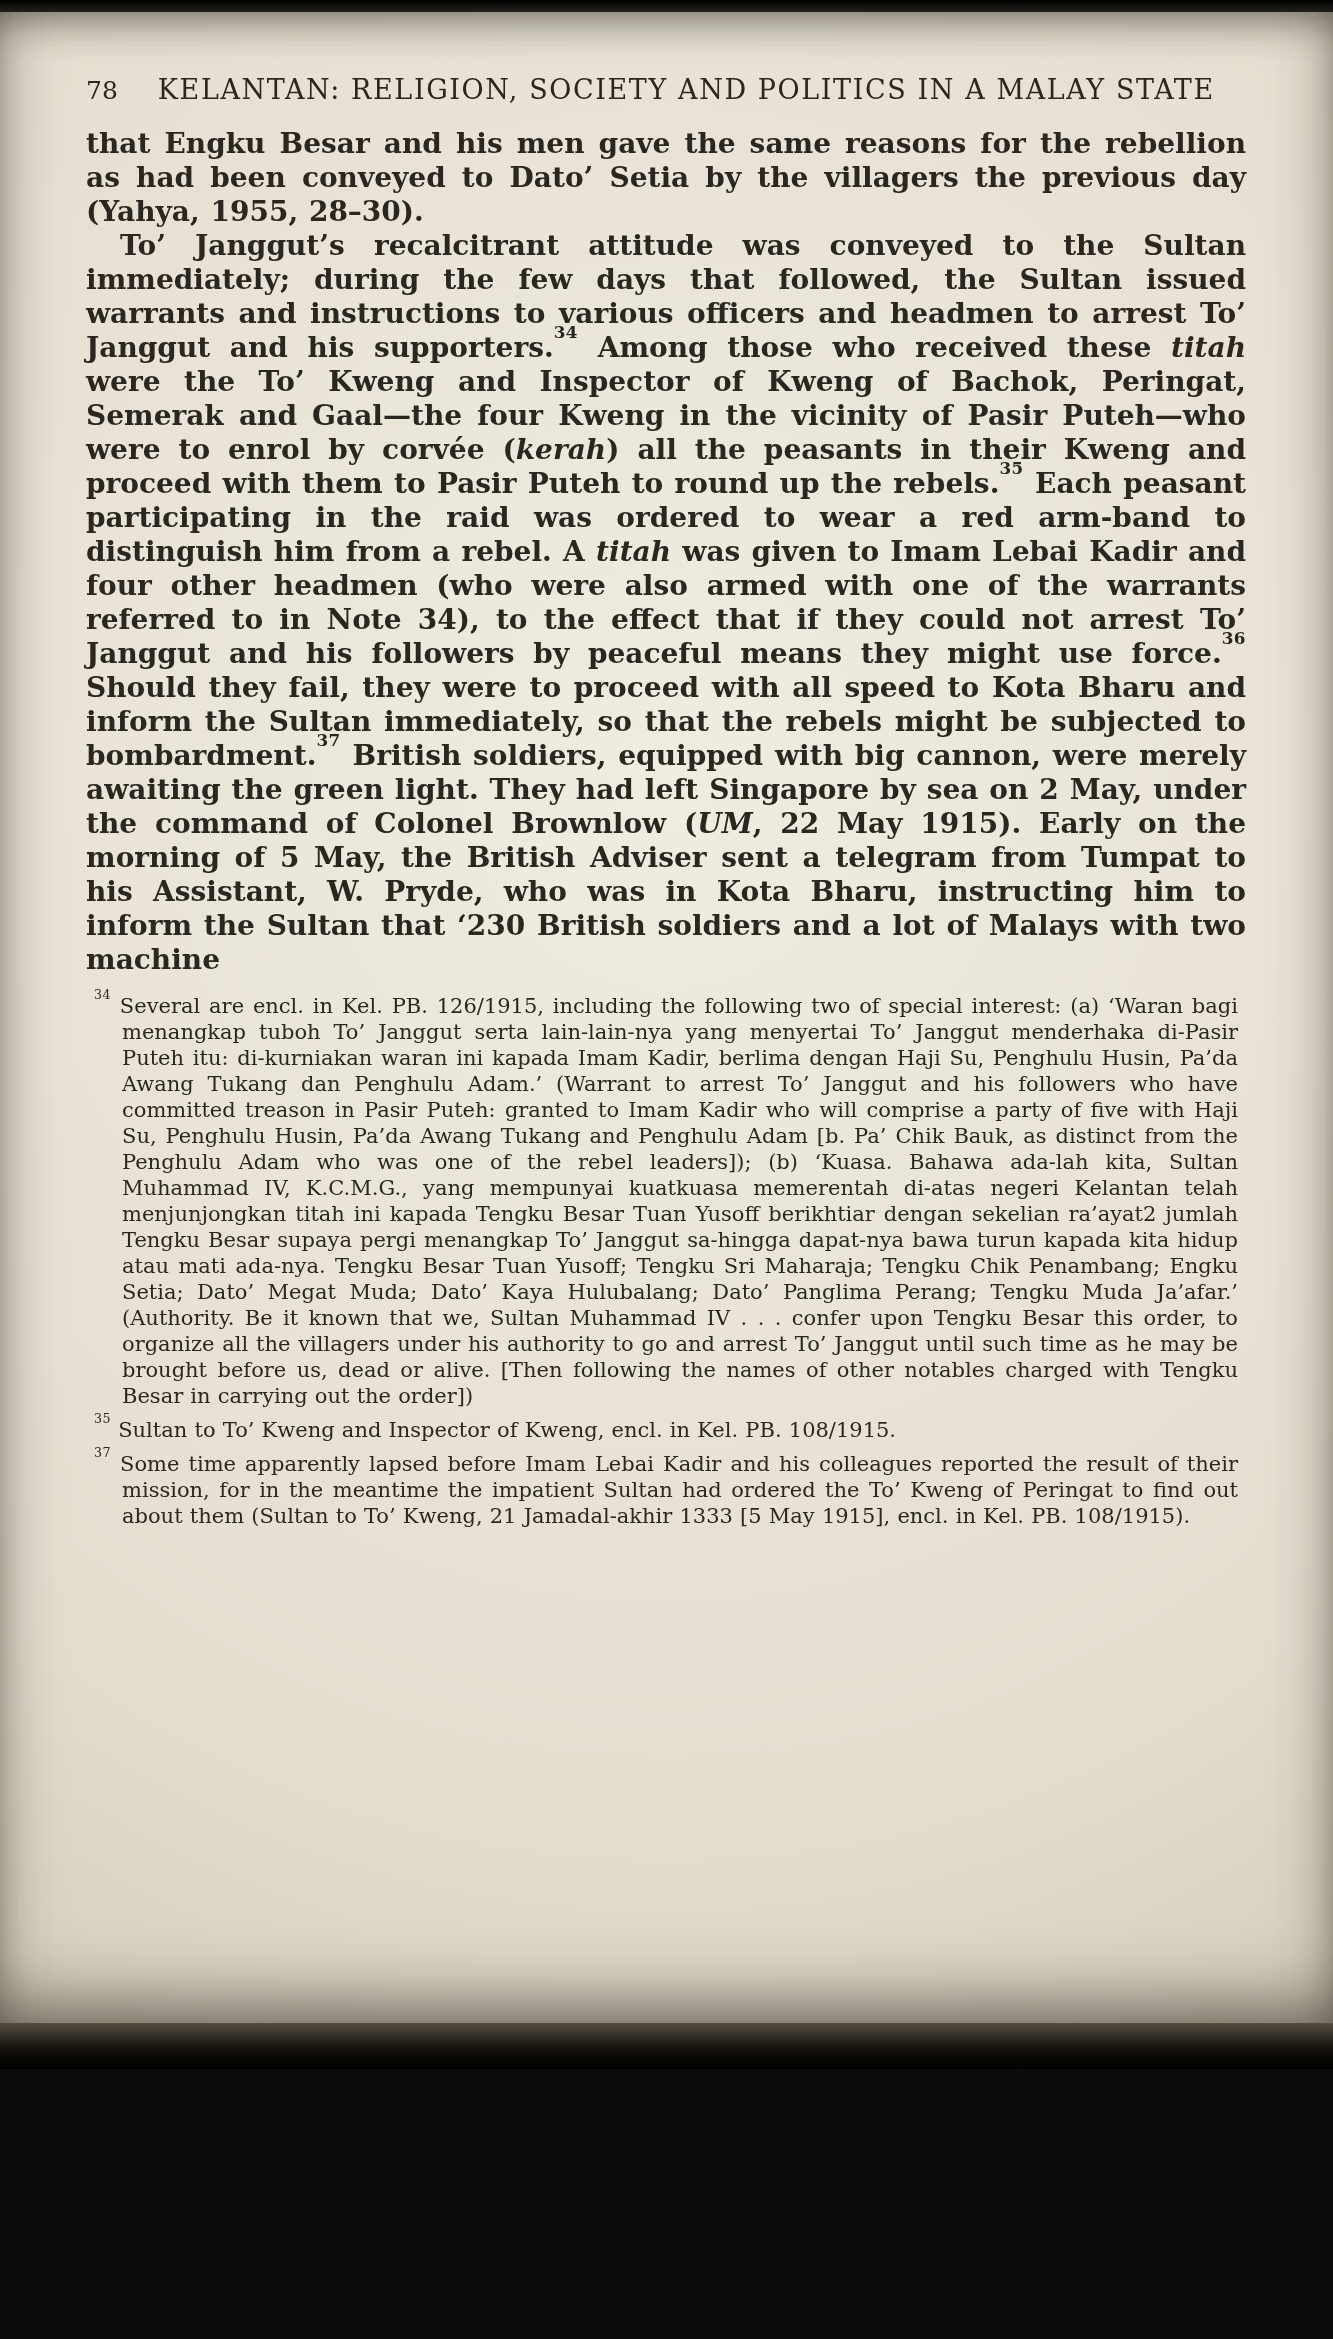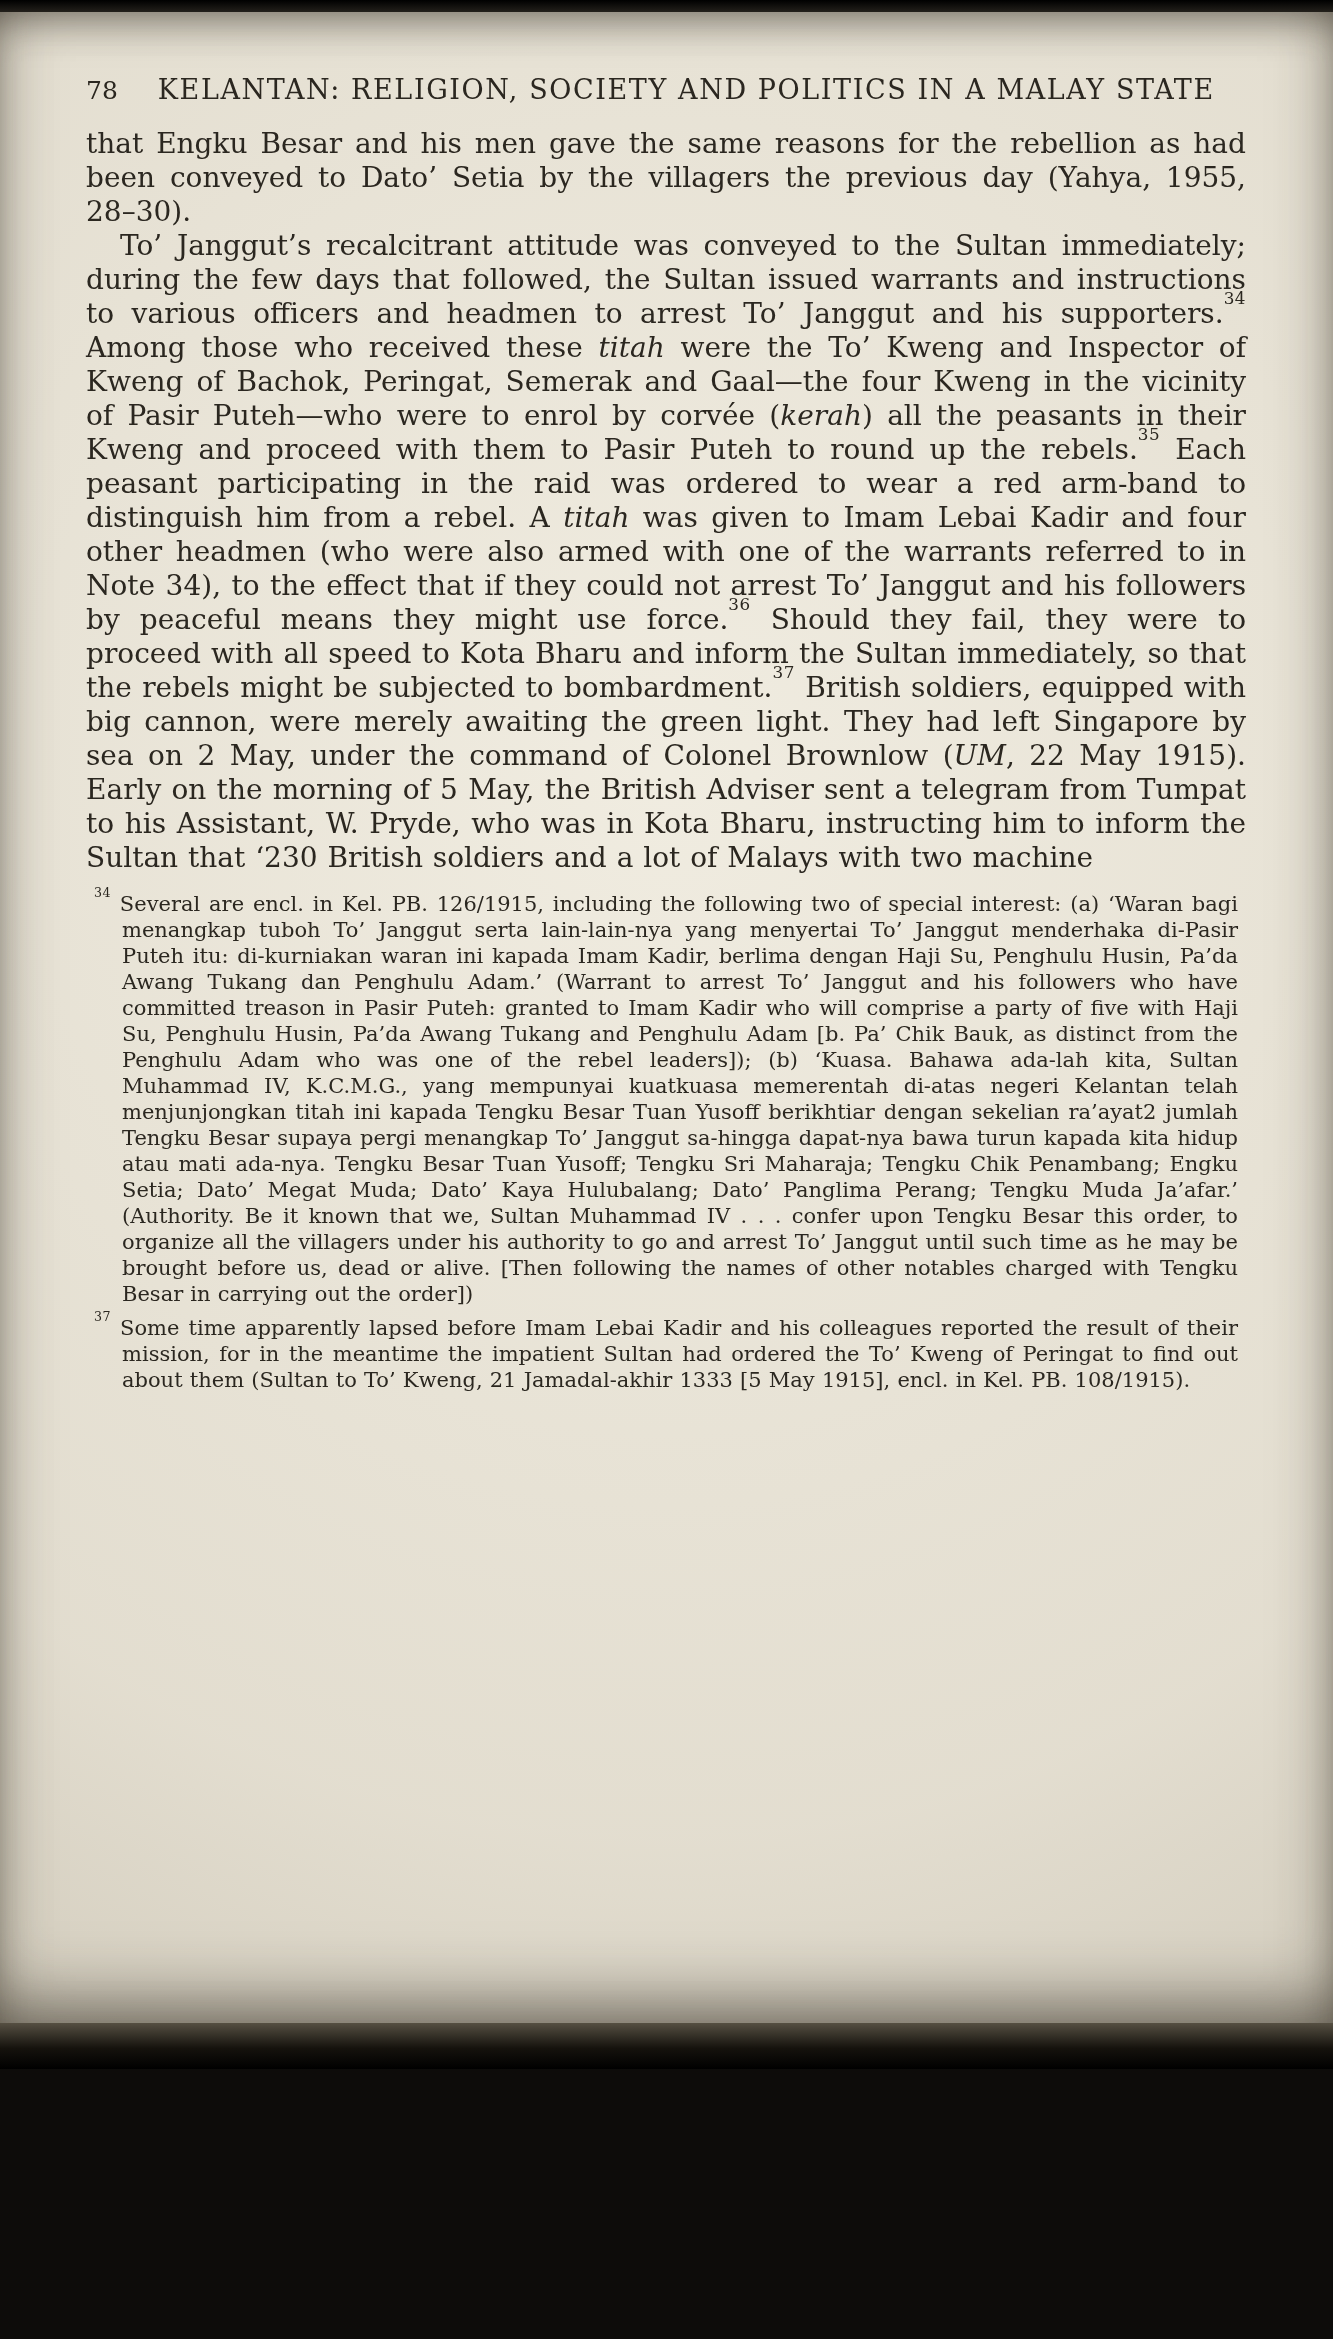--- a/index.html
+++ b/index.html
@@ -71,20 +71,21 @@
   .running-title {
     font-size: 27px;
     letter-spacing: 1.6px;
   }
   .body-para {
     margin: 0;
     font-size: 28px;
     line-height: 34px;
     text-align: justify;
     word-spacing: 1px;
+    font-weight: bold;
   }
   .body-para.indented {
     text-indent: 34px;
   }
   .footnotes {
     margin-top: 16px;
   }
   .footnote {
     margin: 8px;
     font-size: 21px;
@@ -116,20 +117,21 @@
         <span class="pagenum">78</span>
         <span class="running-title">KELANTAN: RELIGION, SOCIETY AND POLITICS IN A MALAY STATE</span>
       </div>
 
       <p class="body-para"><span>that Engku Besar and his men gave the same reasons for the rebellion as had been conveyed to Dato’ Setia by the villagers the previous day (Yahya, 1955, 28–30).</span></p>
 
       <p class="body-para indented"><span>To’ Janggut’s recalcitrant attitude was conveyed to the Sultan immediately; during the few days that followed, the Sultan issued warrants and instructions to various officers and headmen to arrest To’ Janggut and his supporters.</span><sup>34</sup><span> Among those who received these </span><span class="it">titah</span><span> were the To’ Kweng and Inspector of Kweng of Bachok, Peringat, Semerak and Gaal—the four Kweng in the vicinity of Pasir Puteh—who were to enrol by corvée (</span><span class="it">kerah</span><span>) all the peasants in their Kweng and proceed with them to Pasir Puteh to round up the rebels.</span><sup>35</sup><span> Each peasant participating in the raid was ordered to wear a red arm-band to distinguish him from a rebel. A </span><span class="it">titah</span><span> was given to Imam Lebai Kadir and four other headmen (who were also armed with one of the warrants referred to in Note 34), to the effect that if they could not arrest To’ Janggut and his followers by peaceful means they might use force.</span><sup>36</sup><span> Should they fail, they were to proceed with all speed to Kota Bharu and inform the Sultan immediately, so that the rebels might be subjected to bombardment.</span><sup>37</sup><span> British soldiers, equipped with big cannon, were merely awaiting the green light. They had left Singapore by sea on 2 May, under the command of Colonel Brownlow (</span><span class="it">UM</span><span>, 22 May 1915). Early on the morning of 5 May, the British Adviser sent a telegram from Tumpat to his Assistant, W. Pryde, who was in Kota Bharu, instructing him to inform the Sultan that ‘230 British soldiers and a lot of Malays with two machine</span></p>
 
       <div class="footnotes">
         <p class="footnote"><sup>34</sup><span> Several are encl. in Kel. PB. 126/1915, including the following two of special interest: (a) ‘Waran bagi menangkap tuboh To’ Janggut serta lain-lain-nya yang menyertai To’ Janggut menderhaka di-Pasir Puteh itu: di-kurniakan waran ini kapada Imam Kadir, berlima dengan Haji Su, Penghulu Husin, Pa’da Awang Tukang dan Penghulu Adam.’ (Warrant to arrest To’ Janggut and his followers who have committed treason in Pasir Puteh: granted to Imam Kadir who will comprise a party of five with Haji Su, Penghulu Husin, Pa’da Awang Tukang and Penghulu Adam [b. Pa’ Chik Bauk, as distinct from the Penghulu Adam who was one of the rebel leaders]); (b) ‘Kuasa. Bahawa ada-lah kita, Sultan Muhammad IV, K.C.M.G., yang mempunyai kuatkuasa memerentah di-atas negeri Kelantan telah menjunjongkan titah ini kapada Tengku Besar Tuan Yusoff berikhtiar dengan sekelian ra’ayat2 jumlah Tengku Besar supaya pergi menangkap To’ Janggut sa-hingga dapat-nya bawa turun kapada kita hidup atau mati ada-nya. Tengku Besar Tuan Yusoff; Tengku Sri Maharaja; Tengku Chik Penambang; Engku Setia; Dato’ Megat Muda; Dato’ Kaya Hulubalang; Dato’ Panglima Perang; Tengku Muda Ja’afar.’ (Authority. Be it known that we, Sultan Muhammad IV . . . confer upon Tengku Besar this order, to organize all the villagers under his authority to go and arrest To’ Janggut until such time as he may be brought before us, dead or alive. [Then following the names of other notables charged with Tengku Besar in carrying out the order])</span></p>
+        <p class="footnote"><sup>35</sup><span> Sultan to To’ Kweng and Inspector of Kweng, encl. in Kel. PB. 108/1915.</span></p>
         <p class="footnote"><sup>37</sup><span> Some time apparently lapsed before Imam Lebai Kadir and his colleagues reported the result of their mission, for in the meantime the impatient Sultan had ordered the To’ Kweng of Peringat to find out about them (Sultan to To’ Kweng, 21 Jamadal-akhir 1333 [5 May 1915], encl. in Kel. PB. 108/1915).</span></p>
       </div>
 
     </div>
   </div>
   <div class="top-edge"></div>
   <div class="bottom-edge"></div>
 </div>
 
 </body></html>

